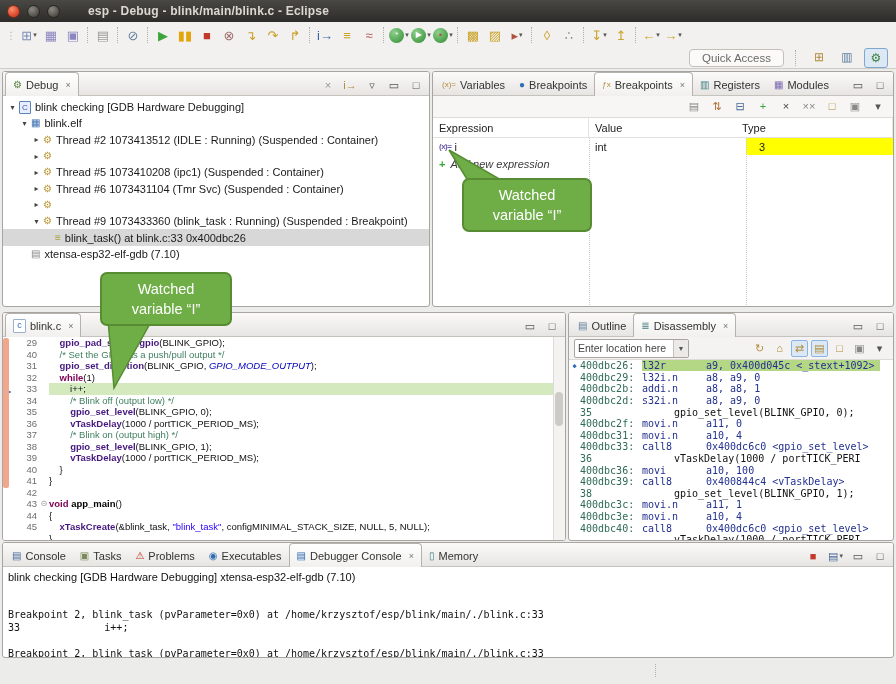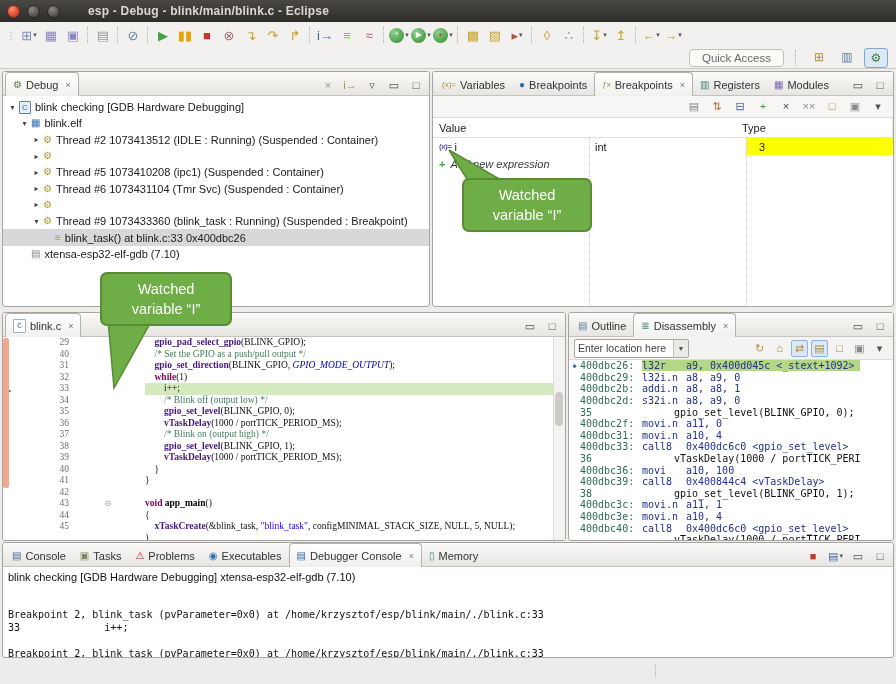--- a/index.html
+++ b/index.html
@@ -65,21 +65,21 @@
   .erow{height:17px;display:flex;align-items:center;}
   .ecell{box-sizing:border-box;height:100%;display:flex;align-items:center;padding-left:6px;}
   .vx{font-size:8px;color:#6858a8;font-weight:bold;margin-right:3px;letter-spacing:-.5px;}
   .valcell{background:var(--value-changed-bg);padding-left:13px;}
   .addplus{color:#3da43d;font-weight:bold;margin-right:5px;}
   .addtext{font-style:italic;color:#3a3a3a;}
 
   
   .ed-body{position:relative;height:204px;overflow:hidden;background:#fff;}
   .rangebar{position:absolute;left:0;top:1px;width:6px;height:150px;background:var(--range-bar);border-radius:2px;}
-  .ed-row{display:flex;height:11.5px;align-items:flex-end;font-family:Liberation Serif, serif;font-size:9.5px;line-height:11.5px;gap:32px;}
+  .ed-row{display:flex;height:11.5px;align-items:flex-end;font-family:Liberation Sans, sans-serif;font-size:9.5px;line-height:11.5px;}
   .mcol{width:13px;flex:none;text-align:center;color:#3a66c0;font-size:7px;line-height:1;}
   .lnum{width:21px;flex:none;text-align:right;color:#6e6e6e;padding-right:2px;font-size:9.5px;}
   .fold{width:10px;flex:none;color:#888;font-size:8px;text-align:center;}
   .codetext{white-space:pre;flex:1 1 auto;height:100%;display:flex;align-items:center;}
   .ed-row.current .codetext{background:var(--current-line-bg);}
   .c-plain{color:#111;}
   .c-kw{color:#7f0055;font-weight:bold;}
   .c-com{color:#3f7f5f;}
   .c-func{color:#46187f;font-weight:bold;}
   .c-enum{color:#0000c0;font-style:italic;}
@@ -95,21 +95,21 @@
   .combo .ctext{font-size:10.5px;color:#444;padding:0 3px;width:92px;overflow:hidden;white-space:nowrap;}
   .combo .cbtn{width:14px;height:100%;border-left:1px solid #c5c2bd;background:#eceae7;color:#555;
     font-size:7px;display:flex;align-items:center;justify-content:center;}
   .dtbi{min-width:17px;height:17px;display:inline-flex;align-items:center;justify-content:center;border-radius:2px;font-size:11px;}
   .dtbi.pressed{background:#dce9f5;border:1px solid #8ab4e8;box-sizing:border-box;}
   .dis-body{position:relative;height:181px;overflow:hidden;font-family:"DejaVu Sans Mono",monospace;font-size:10px;}
   .dr{height:11.6px;display:flex;align-items:center;white-space:nowrap;}
   .dmark{width:11px;flex:none;color:#2f6db5;font-size:7px;text-align:center;}
   .daddr{width:62px;flex:none;color:var(--addr-color);}
   .dhl{display:flex;background:var(--disasm-highlight-bg);padding-right:5px;}
-  .dmn{width:44px;flex:none;color:var(--asm-color);}
+  .dmn{width:64px;flex:none;color:var(--asm-color);}
   .dops{color:var(--asm-color);}
   .dsrc{padding-left:32px;color:#111;}
 
   
   .con-body{height:91px;overflow:hidden;}
   .con-head{font-size:11px;color:#111;padding:4px 5px 0 5px;}
   .con-lines{margin-top:25px;padding-left:5px;font-family:"DejaVu Sans Mono",monospace;font-size:10px;line-height:13px;color:#111;}
   .con-line{white-space:pre;height:13px;}
 
   
@@ -391,20 +391,21 @@
           <span class="glyph" style="color: rgb(176, 140, 58);">□</span>
         </span>
         <span class="tbi">
           <span class="glyph" style="color: rgb(136, 136, 136);">▣</span>
         </span>
         <span class="tbi">
           <span class="glyph" style="color: rgb(85, 85, 85);">▾</span>
         </span>
       </div>
     <div class="etable-head">
+      <div class="ehc" style="width:156px;">Expression</div>
       <div class="ehc" style="flex:1;border-right:none;">Value</div>
       <div class="ehc" style="width:157px;">Type</div>
     </div>
     <div class="etable-body">
       <div class="ecolline" style="left:156px;"></div>
       <div class="ecolline" style="left:313px;"></div>
       <div class="erow">
         <div class="ecell" style="width:156px;">
           <span class="vx">(x)=</span>
           <span>i</span>

